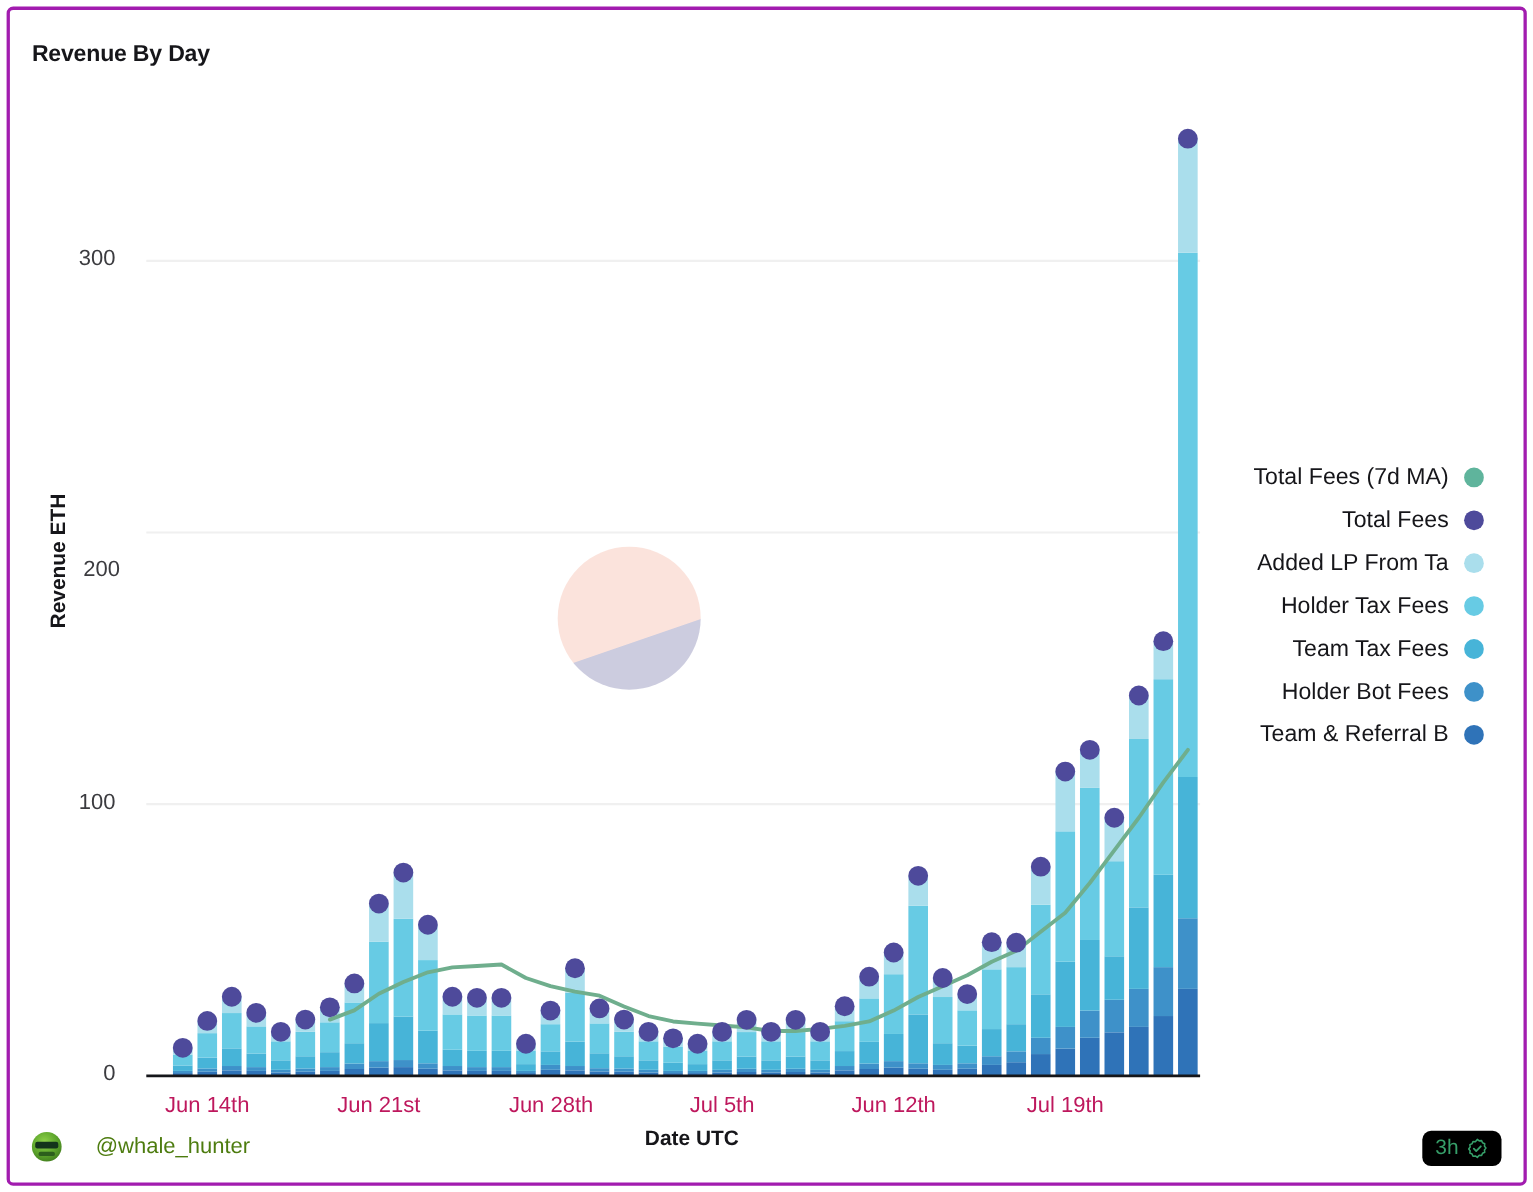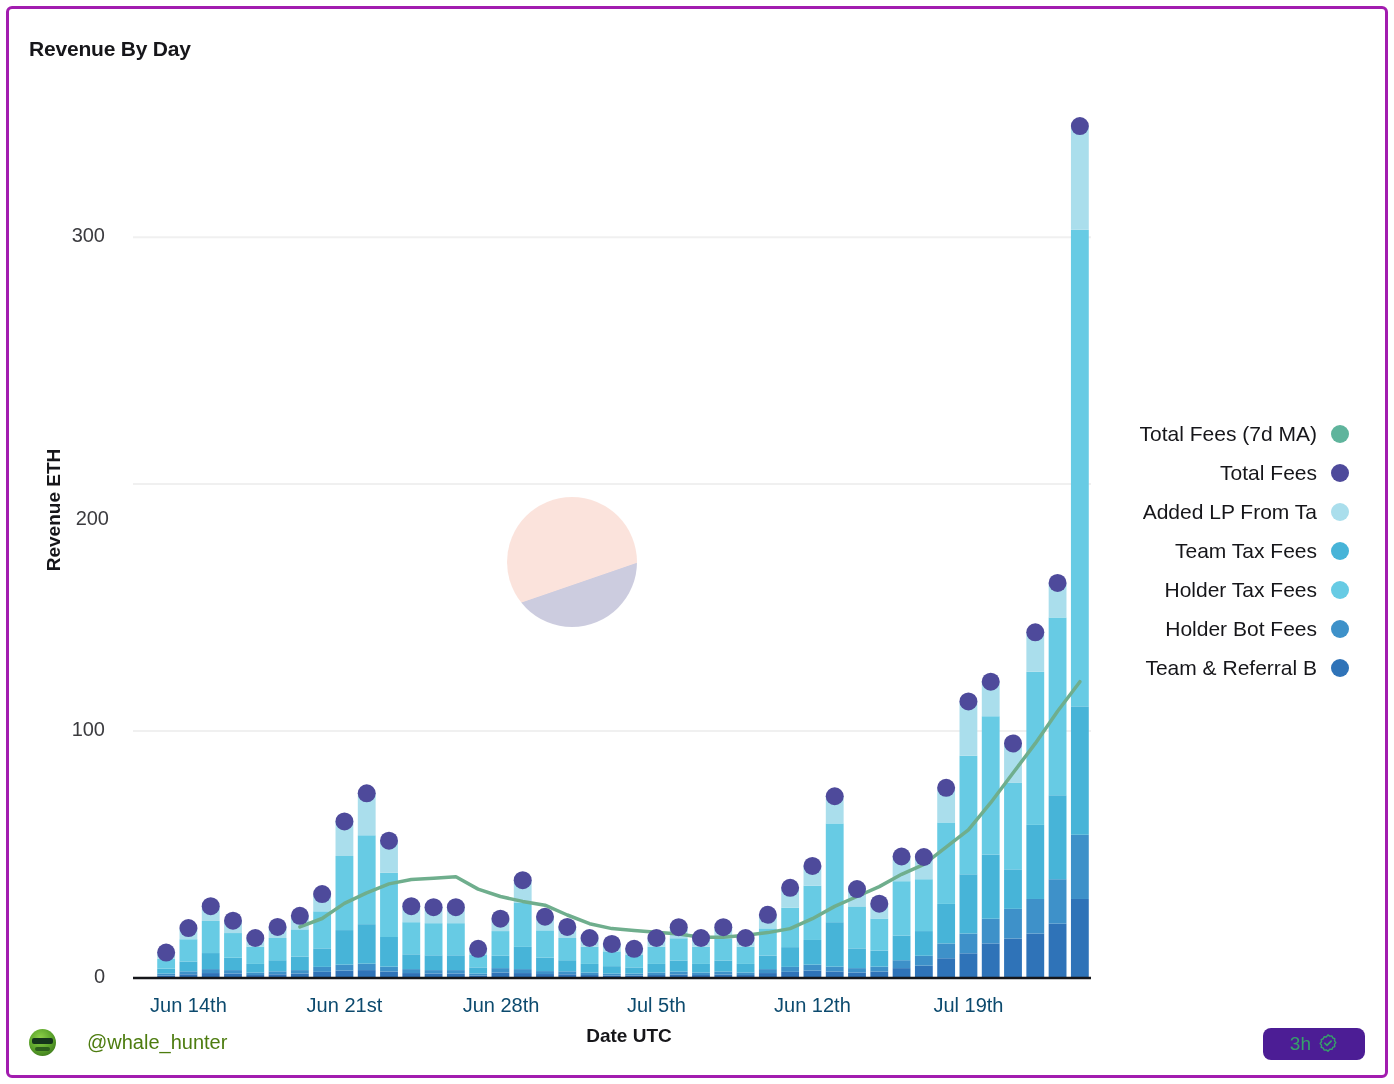--- a/index.html
+++ b/index.html
@@ -52,21 +52,21 @@
   
   .ytick {
     position: absolute;
     width: 60px; text-align: right;
     font-size: 20px; color: #3b3b3f;
     font-family: "Liberation Sans", sans-serif;
   }
   .xtick {
     position: absolute;
     width: 160px; text-align: center;
-    font-size: 20px; color: #0c4a6e;
+    font-size: 20px; color: #be185d;
   }
   #ylabel {
     position: absolute;
     left: -45px; top: 490px;
     width: 180px; text-align: center;
     font-size: 19px; font-weight: bold; color: #16161a;
     transform: rotate(-90deg);
   }
   #xlabel {
     position: absolute;
@@ -113,23 +113,23 @@
   }
   #avatar::after {
     content: ""; position: absolute;
     left: 6px; top: 18px; width: 15px; height: 4px;
     background: #2c5e1c; border-radius: 3px;
   }
   #username { font-size: 20px; color: #4d7c0f; margin-left: 20px; }
   #badge {
     position: absolute;
     right: 20px; top: 1019px;
-    display: flex; gap: 7px;
-    background: #4c1d95; color: #36a06a;
-    padding: 5px 27px; border-radius: 8px;
+    display: flex; align-items: center; gap: 7px;
+    background: #000000; color: #36a06a;
+    padding: 5px 12px; border-radius: 8px;
     font-size: 19px;
   }
   #badge svg { display: block; }
 </style>
 </head>
 <body>
 
 <div id="card">
 
   <div id="title">Revenue By Day</div>
@@ -433,26 +433,26 @@
       </div>
       <div class="legend-row">
         <span class="legend-label">Total Fees</span>
         <span class="legend-dot" style="background: rgb(78, 74, 155);"></span>
       </div>
       <div class="legend-row">
         <span class="legend-label">Added LP From Ta</span>
         <span class="legend-dot" style="background: rgb(170, 222, 236);"></span>
       </div>
       <div class="legend-row">
+        <span class="legend-label">Holder Tax Fees</span>
+        <span class="legend-dot" style="background: rgb(103, 203, 228);"></span>
+      </div>
+      <div class="legend-row">
         <span class="legend-label">Team Tax Fees</span>
         <span class="legend-dot" style="background: rgb(71, 180, 216);"></span>
-      </div>
-      <div class="legend-row">
-        <span class="legend-label">Holder Tax Fees</span>
-        <span class="legend-dot" style="background: rgb(103, 203, 228);"></span>
       </div>
       <div class="legend-row">
         <span class="legend-label">Holder Bot Fees</span>
         <span class="legend-dot" style="background: rgb(62, 145, 201);"></span>
       </div>
       <div class="legend-row">
         <span class="legend-label">Team &amp; Referral B</span>
         <span class="legend-dot" style="background: rgb(47, 115, 184);"></span>
       </div>
     </div>

